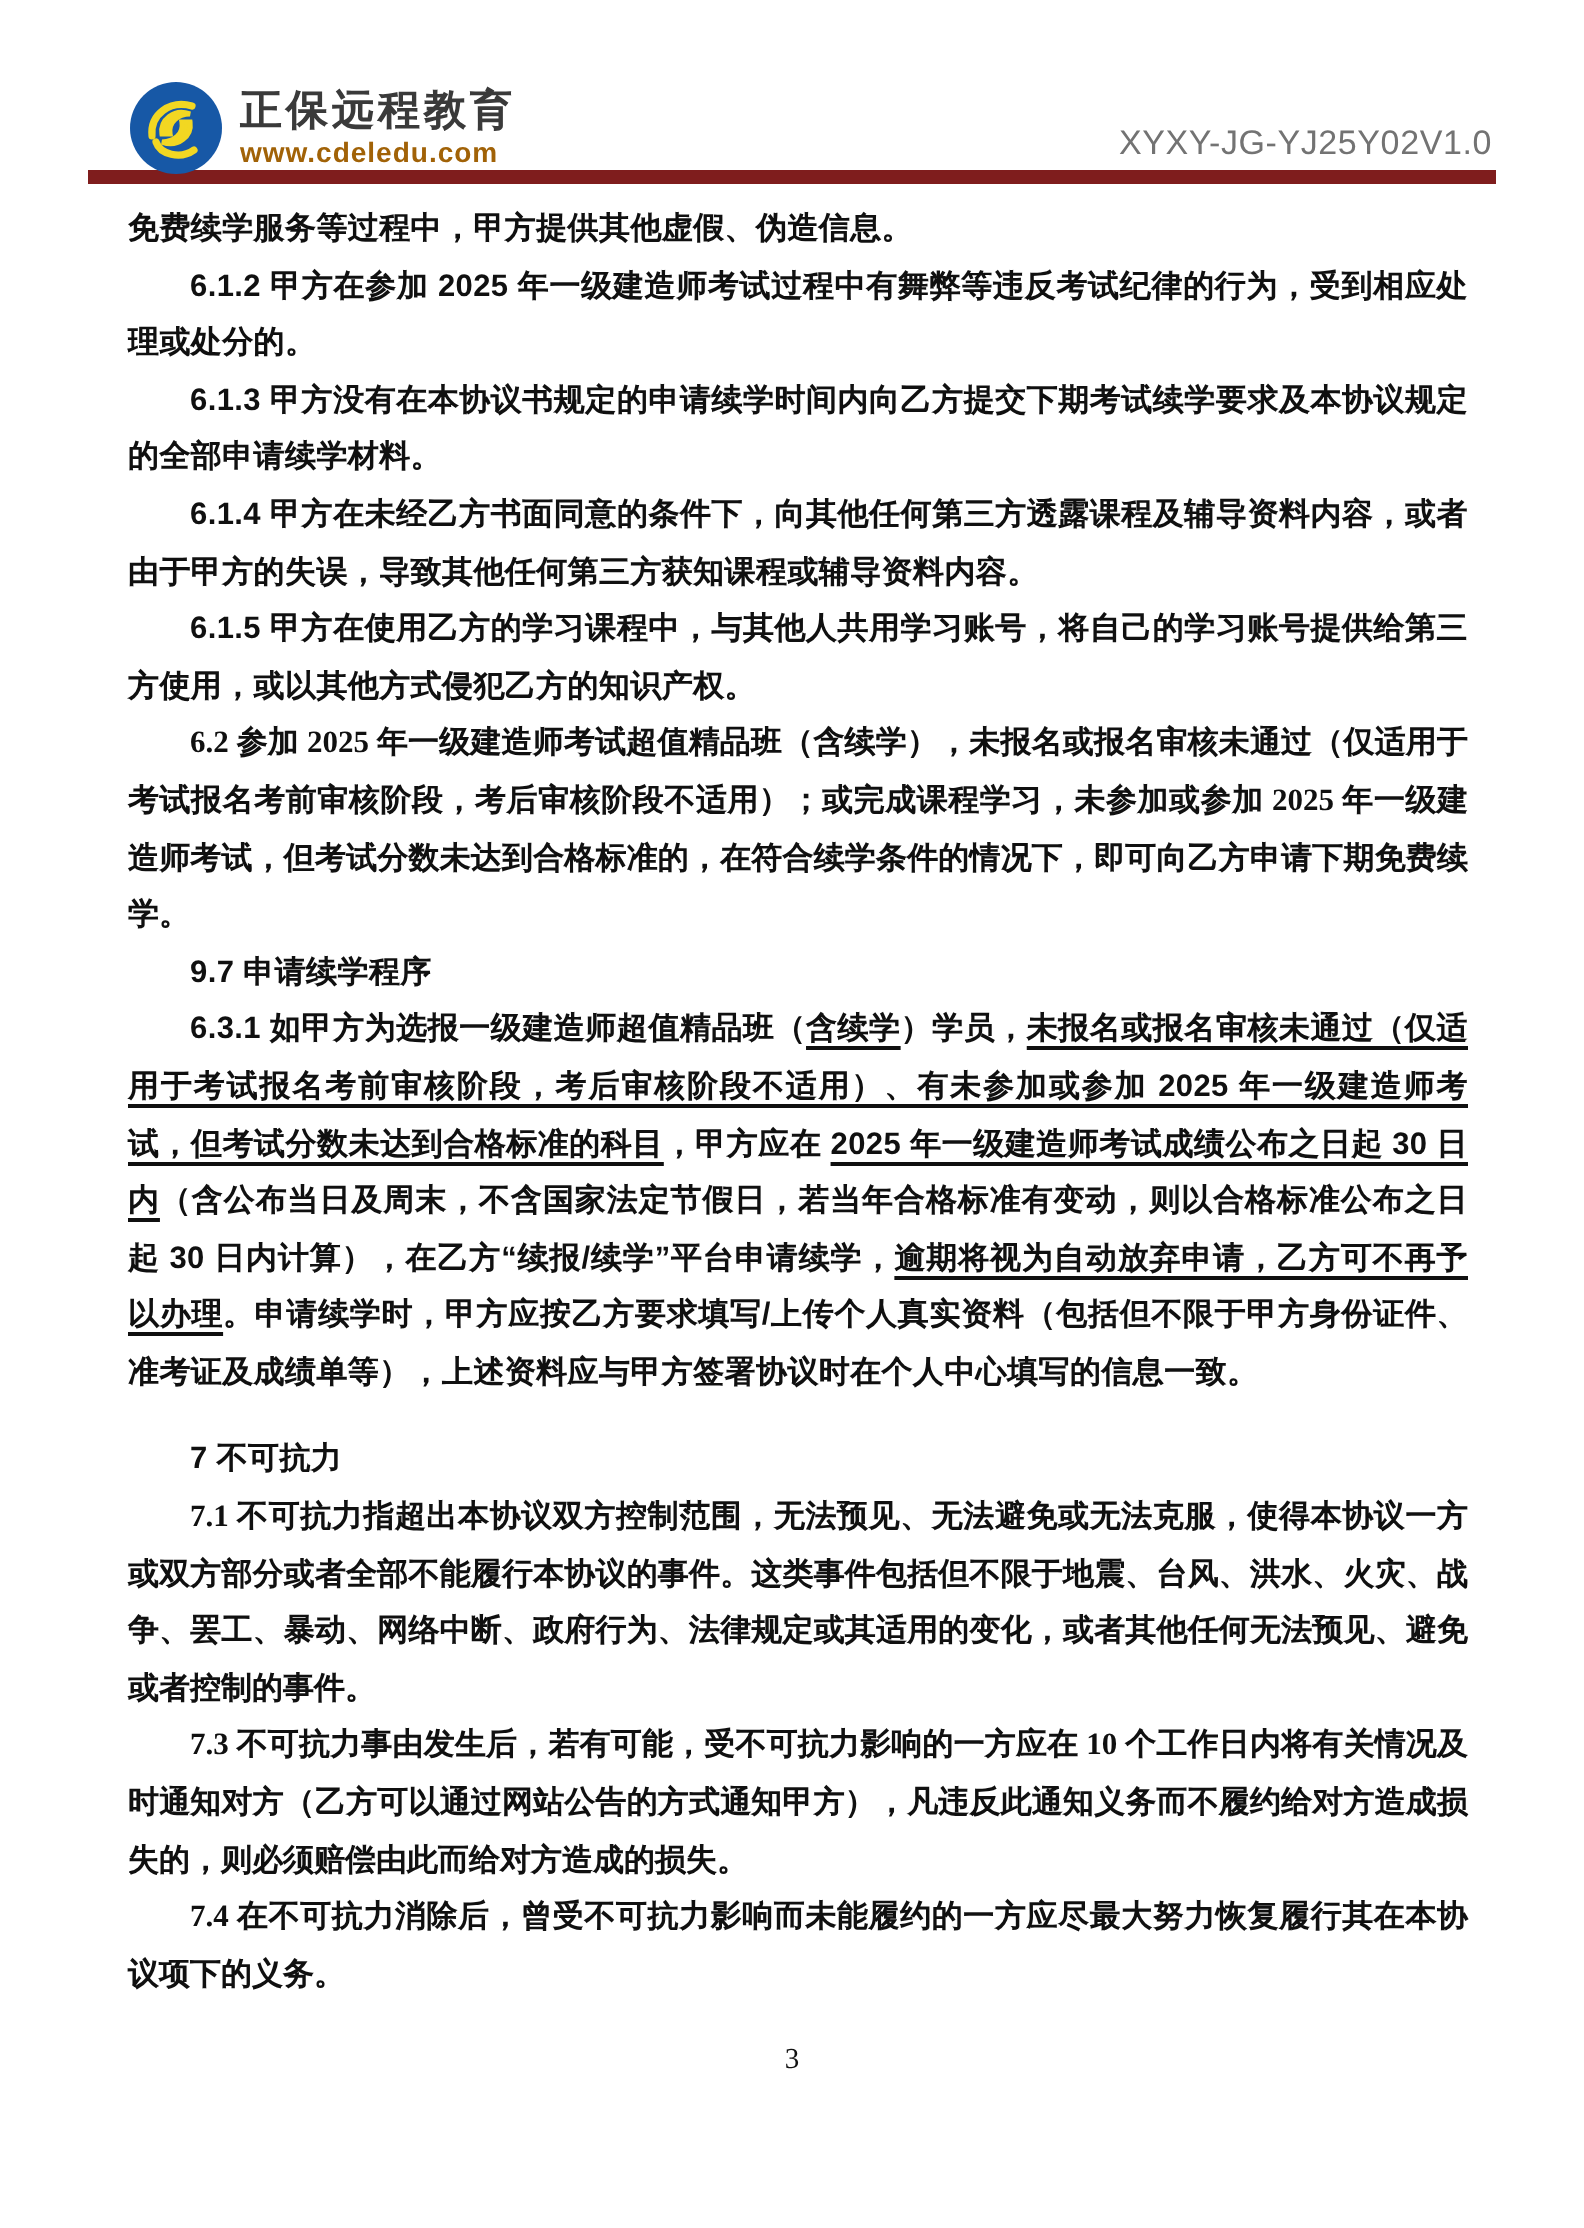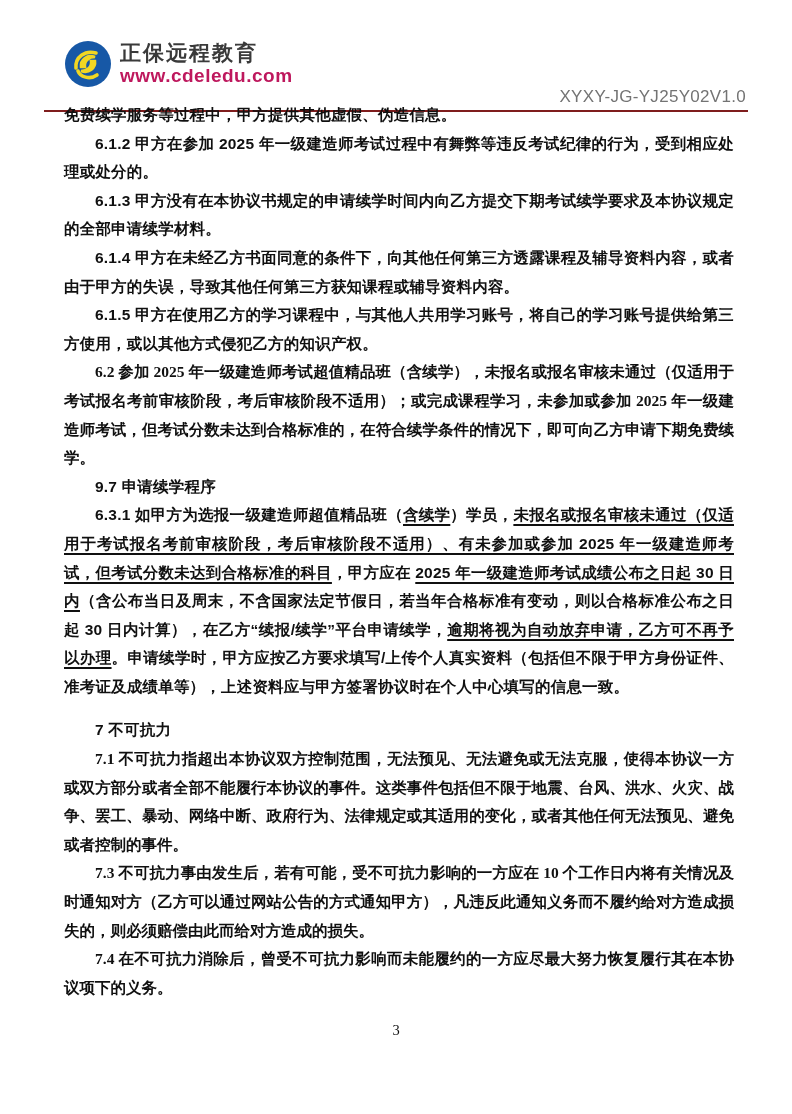--- a/index.html
+++ b/index.html
@@ -9,38 +9,38 @@
     margin:0 auto;
     background:#ffffff;
     font-family:"Liberation Serif","DejaVu Serif",serif;
     color:#111;
     overflow:hidden;
     box-sizing:border-box;
   }
   
   .header{
     position:absolute;top:0;left:44px;right:44px;
-    height:112px;
-    border-bottom:2px solid #7f1d1d;
+    height:92px;
+    border-bottom:7px solid #7f1d1d;
     display:flex;justify-content:space-between;align-items:flex-end;
     box-sizing:border-box;
   }
   .logo-wrap{
     position:absolute;left:20px;top:40px;
     display:flex;align-items:center;gap:8px;
   }
   .logo-circle{width:48px;height:48px;display:block;}
   .brand-col{display:flex;flex-direction:column;line-height:1.1;}
   .brand-name{
     font-family:"Liberation Sans","DejaVu Sans",sans-serif;
     font-weight:700;font-size:21px;color:#3a3a3a;letter-spacing:2px;
   }
   .brand-url{
     font-family:"Liberation Sans","DejaVu Sans",sans-serif;
-    font-weight:700;font-size:19px;color:#be185d;margin-top:2px;letter-spacing:.5px;
+    font-weight:700;font-size:14px;color:#a16207;margin-top:2px;letter-spacing:.5px;
   }
   .doc-code{
     position:absolute;right:2px;bottom:3px;
     font-family:Liberation Sans, sans-serif;
     font-size:17px;color:#737373;letter-spacing:.3px;
   }
   
   .doc-body{
     position:absolute;top:101px;left:64px;right:58px;
     text-align:justify;

